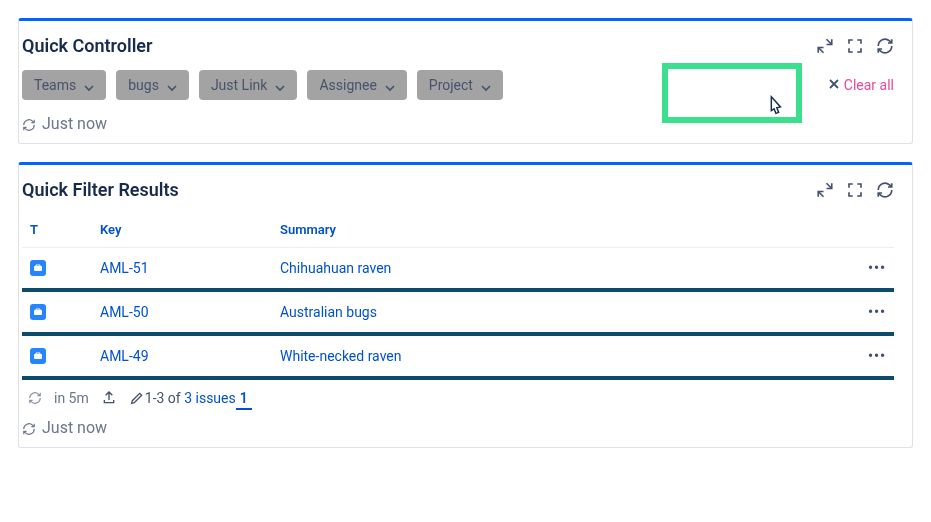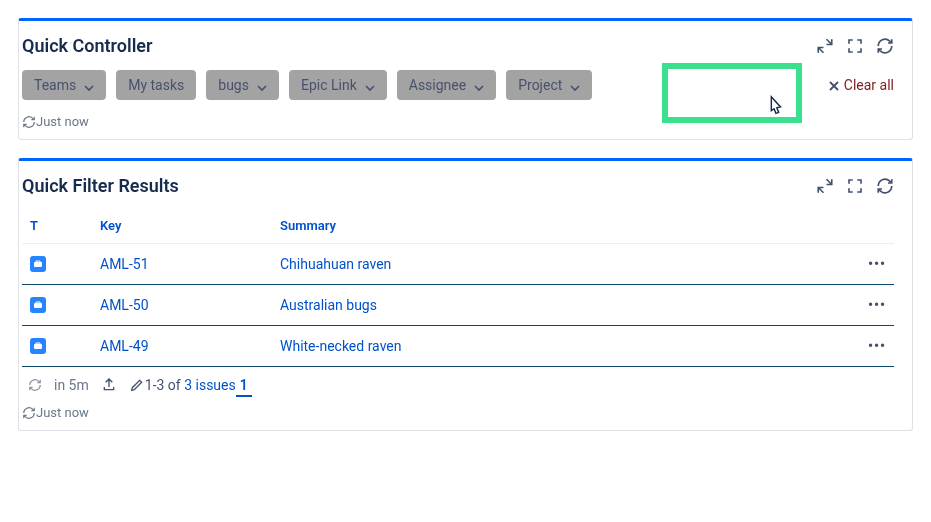--- a/index.html
+++ b/index.html
@@ -61,38 +61,38 @@
     gap: 8px;
     font-size: 14px;
     cursor: pointer;
   }
   .chip .chev {
     width: 10px;
     height: 10px;
     display: inline-block;
   }
   .clear-all {
-    color: #7f1d1d;
+    color: #ec4899;
     display: inline-flex;
-    align-items: center;
     gap: 4px;
     cursor: pointer;
     font-size: 14px;
     margin-left: auto;
   }
   .close-x {
     width: 12px;
     height: 12px;
     display: inline-block;
   }
   .refresh-row {
     color: #6b778c;
-    font-size: 13px;
-    display: flex;
-    align-items: center;
+    font-size: 16px;
+    display: flex;
+    align-items: center;
+    gap: 6px;
   }
   .refresh-ic {
     width: 14px;
     height: 14px;
     display: inline-block;
   }
   
   .results-table {
     width: 100%;
     border-collapse: collapse;
@@ -101,21 +101,21 @@
   .results-table th {
     text-align: left;
     color: #0052cc;
     font-weight: 600;
     font-size: 13px;
     padding: 8px 8px 10px 8px;
     border-bottom: 1px solid #eceef1;
   }
   .results-table td {
     padding: 12px 8px;
-    border-bottom: 1px solid #0c4a6e;
+    border-bottom: 4px solid #0c4a6e;
     font-size: 14px;
   }
   .results-table td.keycell a,
   .results-table td.sumcell a {
     color: #0052cc;
     text-decoration: none;
   }
   .results-table td.actcell {
     text-align: right;
     color: #42526e;
@@ -197,30 +197,27 @@
   </div>
 
   <div class="chips">
     <div class="chip">
       <span>Teams</span>
       <span class="chev"><svg viewBox="0 0 10 10" fill="none" stroke="#42526e" stroke-width="1.6">
             <path d="M1 3l4 4 4-4"></path>
           </svg></span>
     </div>
     <div class="chip">
-      <span>My tasks</span>
-    </div>
-    <div class="chip">
       <span>bugs</span>
       <span class="chev"><svg viewBox="0 0 10 10" fill="none" stroke="#42526e" stroke-width="1.6">
             <path d="M1 3l4 4 4-4"></path>
           </svg></span>
     </div>
     <div class="chip">
-      <span>Epic Link</span>
+      <span>Just Link</span>
       <span class="chev"><svg viewBox="0 0 10 10" fill="none" stroke="#42526e" stroke-width="1.6">
             <path d="M1 3l4 4 4-4"></path>
           </svg></span>
     </div>
     <div class="chip">
       <span>Assignee</span>
       <span class="chev"><svg viewBox="0 0 10 10" fill="none" stroke="#42526e" stroke-width="1.6">
             <path d="M1 3l4 4 4-4"></path>
           </svg></span>
     </div>

